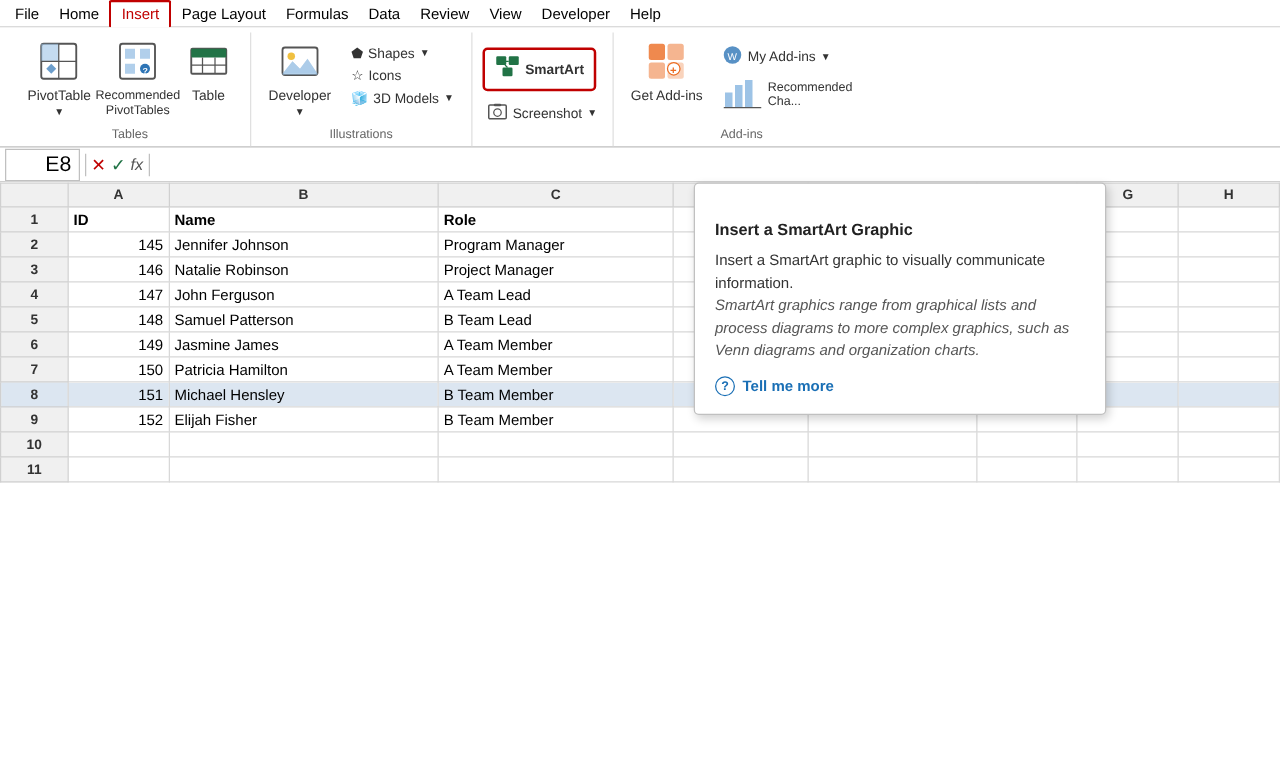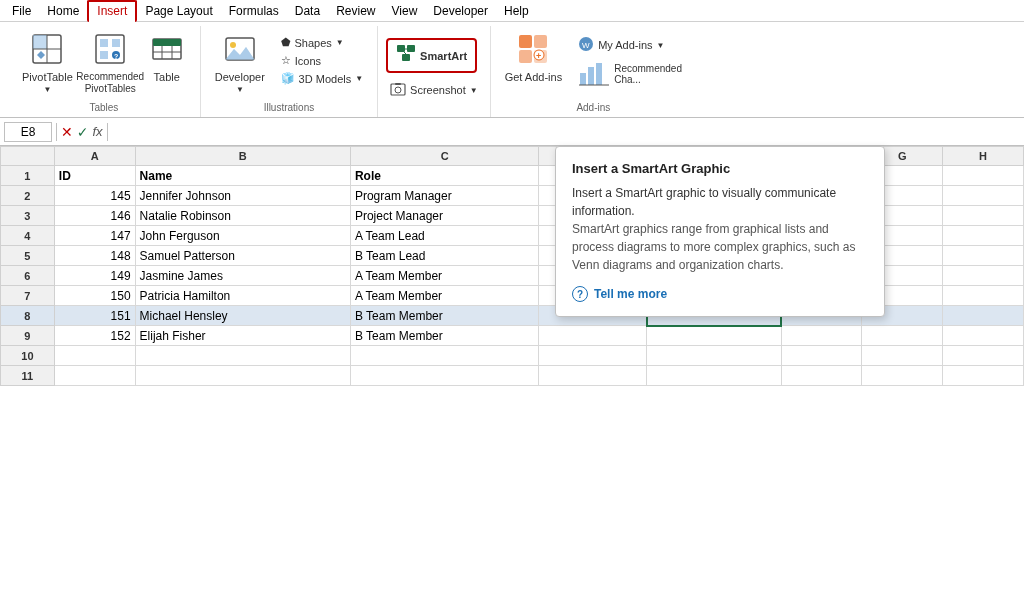--- a/index.html
+++ b/index.html
@@ -121,23 +121,23 @@
       border-bottom: 1px solid #c0c0c0;
       display: flex;
       align-items: center;
       height: 28px;
       padding: 0 4px;
       gap: 4px;
     }
     .cell-ref-box {
       border: 1px solid #c0c0c0;
       padding: 2px 6px;
-      width: 48px;
-      font-size: 12px;
-      text-align: center;
+      width: 60px;
+      font-size: 17px;
+      text-align: right;
     }
     .formula-divider {
       width: 1px;
       height: 18px;
       background: #c0c0c0;
     }
     .formula-controls {
       display: flex;
       gap: 4px;
       align-items: center;
@@ -223,31 +223,33 @@
       border-radius: 4px;
       padding: 14px 16px;
       box-shadow: 2px 3px 8px rgba(0,0,0,0.18);
       z-index: 100;
     }
     .tooltip-title {
       font-size: 13px;
       font-weight: 700;
       color: #222;
       margin-bottom: 8px;
+      margin-top: 15px;
     }
     .tooltip-desc {
       font-size: 12px;
       color: #333;
       line-height: 1.5;
     }
     .tooltip-desc2 {
       font-size: 12px;
       color: #555;
       line-height: 1.5;
       margin-bottom: 12px;
+      font-style: italic;
     }
     .tooltip-link {
       display: flex;
       align-items: center;
       gap: 6px;
       color: #1a6fb5;
       font-size: 12px;
       cursor: pointer;
       font-weight: 600;
     }

